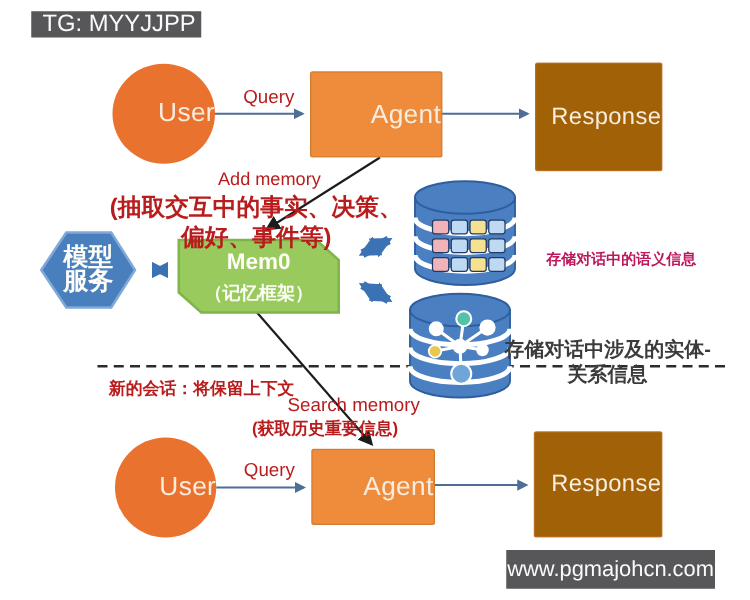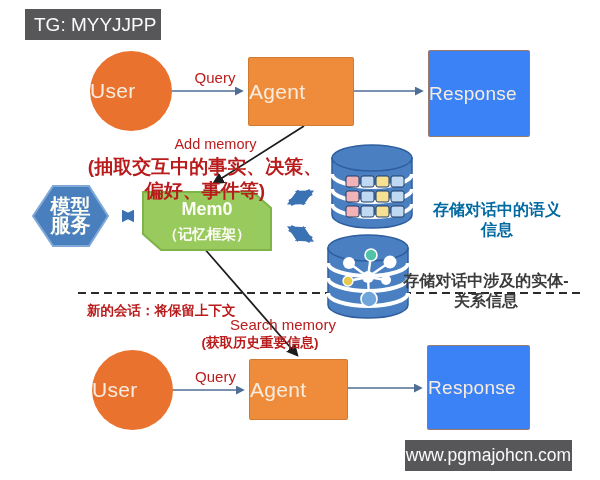--- a/index.html
+++ b/index.html
@@ -3,24 +3,24 @@
 <meta charset="utf-8">
 <style>
   html,body{margin:0;padding:0;background:#ffffff;}
   .canvas{
     position:relative;width:600px;height:480px;background:#ffffff;overflow:hidden;
     font-family:"Liberation Sans","DejaVu Sans",sans-serif;
   }
   svg.layer{position:absolute;left:0;top:0;width:600px;height:480px;z-index:1;}
   .txt{position:absolute;z-index:3;color:#b91c1c;text-align:center;line-height:1.25;}
   .node{
-    position:absolute;z-index:2;display:flex;align-items:center;justify-content:flex-start;
+    position:absolute;z-index:2;display:flex;align-items:center;justify-content:flex-end;
     color:#F8ECDF;letter-spacing:.3px;
   }
-  .rectnode{background:#3b82f6;border:1px solid rgba(196,115,47,.7);border-radius:2px;}
+  .rectnode{background:#a16207;border:1px solid rgba(196,115,47,.7);border-radius:2px;}
   .agentnode{background:#EF8C3B;}
   .circlenode{background:#E9722E;border-radius:50%;}
   .bar{
     position:absolute;z-index:4;background:#57575A;color:#FAFAFA;
     display:flex;align-items:center;
   }
   .bold{font-weight:bold;}
   .memtext{position:absolute;z-index:3;color:#FDFDF6;text-align:center;font-weight:bold;}
 </style>
 </head>
@@ -107,21 +107,21 @@
       <circle cx="371" cy="255" r="6" fill="#52C3A9" stroke="#ffffff" stroke-width="1.6"></circle>
       <circle cx="349" cy="263" r="6" fill="#ffffff"></circle>
       <circle cx="390" cy="262" r="6.5" fill="#ffffff"></circle>
       <circle cx="348" cy="281" r="5" fill="#E9C94D" stroke="#ffffff" stroke-width="1.4"></circle>
       <circle cx="386" cy="280" r="5" fill="#ffffff"></circle>
       <circle cx="369" cy="299" r="8" fill="#6FA5D8" stroke="#ffffff" stroke-width="1.6"></circle>
       <circle cx="368" cy="277" r="6" fill="#ffffff"></circle>
     </g>
   </svg>
 
-  <div class="bar" style="left:25px;top:9px;width:127px;height:31px;padding-left:9px;font-size:19px;">
+  <div class="bar" style="left:25px;top:9px;width:127px;height:21px;padding-left:9px;font-size:19px;">
     <span>TG: MYYJJPP</span>
   </div>
   <div class="bar" style="left:405px;top:440px;width:167px;height:31px;justify-content:center;font-size:17.5px;">
     <span>www.pgmajohcn.com</span>
   </div>
 
   <div class="node circlenode" style="left:90px;top:51px;width:82px;height:80px;font-size:21px;">
     <span>User</span>
   </div>
   <div class="node rectnode agentnode" style="left:248px;top:57px;width:104px;height:67px;font-size:21px;">
@@ -137,21 +137,21 @@
 
   <div class="memtext" style="left:33px;top:197px;width:75px;font-size:20px;line-height:19px;">
     <div>模型</div>
     <div>服务</div>
   </div>
   <div class="memtext" style="left:148px;top:199px;width:118px;">
     <div style="font-size:18px;">Mem0</div>
     <div style="font-size:14.5px;margin-top:5px;">（记忆框架）</div>
   </div>
 
-  <div class="txt bold" style="left:428px;top:200px;width:138px;font-size:16px;color:#0369a1;">存储对话中的语义信息</div>
+  <div class="txt bold" style="left:428px;top:200px;width:138px;font-size:12px;color:#be185d;">存储对话中的语义信息</div>
   <div class="txt bold" style="left:400px;top:271px;width:172px;font-size:16px;color:#3B3B3B;">存储对话中涉及的实体-关系信息</div>
 
   <div class="txt bold" style="left:87px;top:303px;width:190px;font-size:13.5px;text-align:left;">新的会话：将保留上下文</div>
   <div class="txt" style="left:228px;top:316px;width:110px;font-size:15px;">Search memory</div>
   <div class="txt bold" style="left:196px;top:335px;width:128px;font-size:13.5px;">(获取历史重要信息)</div>
 
   <div class="node circlenode" style="left:92px;top:350px;width:81px;height:80px;font-size:21px;">
     <span>User</span>
   </div>
   <div class="node rectnode agentnode" style="left:249px;top:359px;width:97px;height:59px;font-size:21px;">

